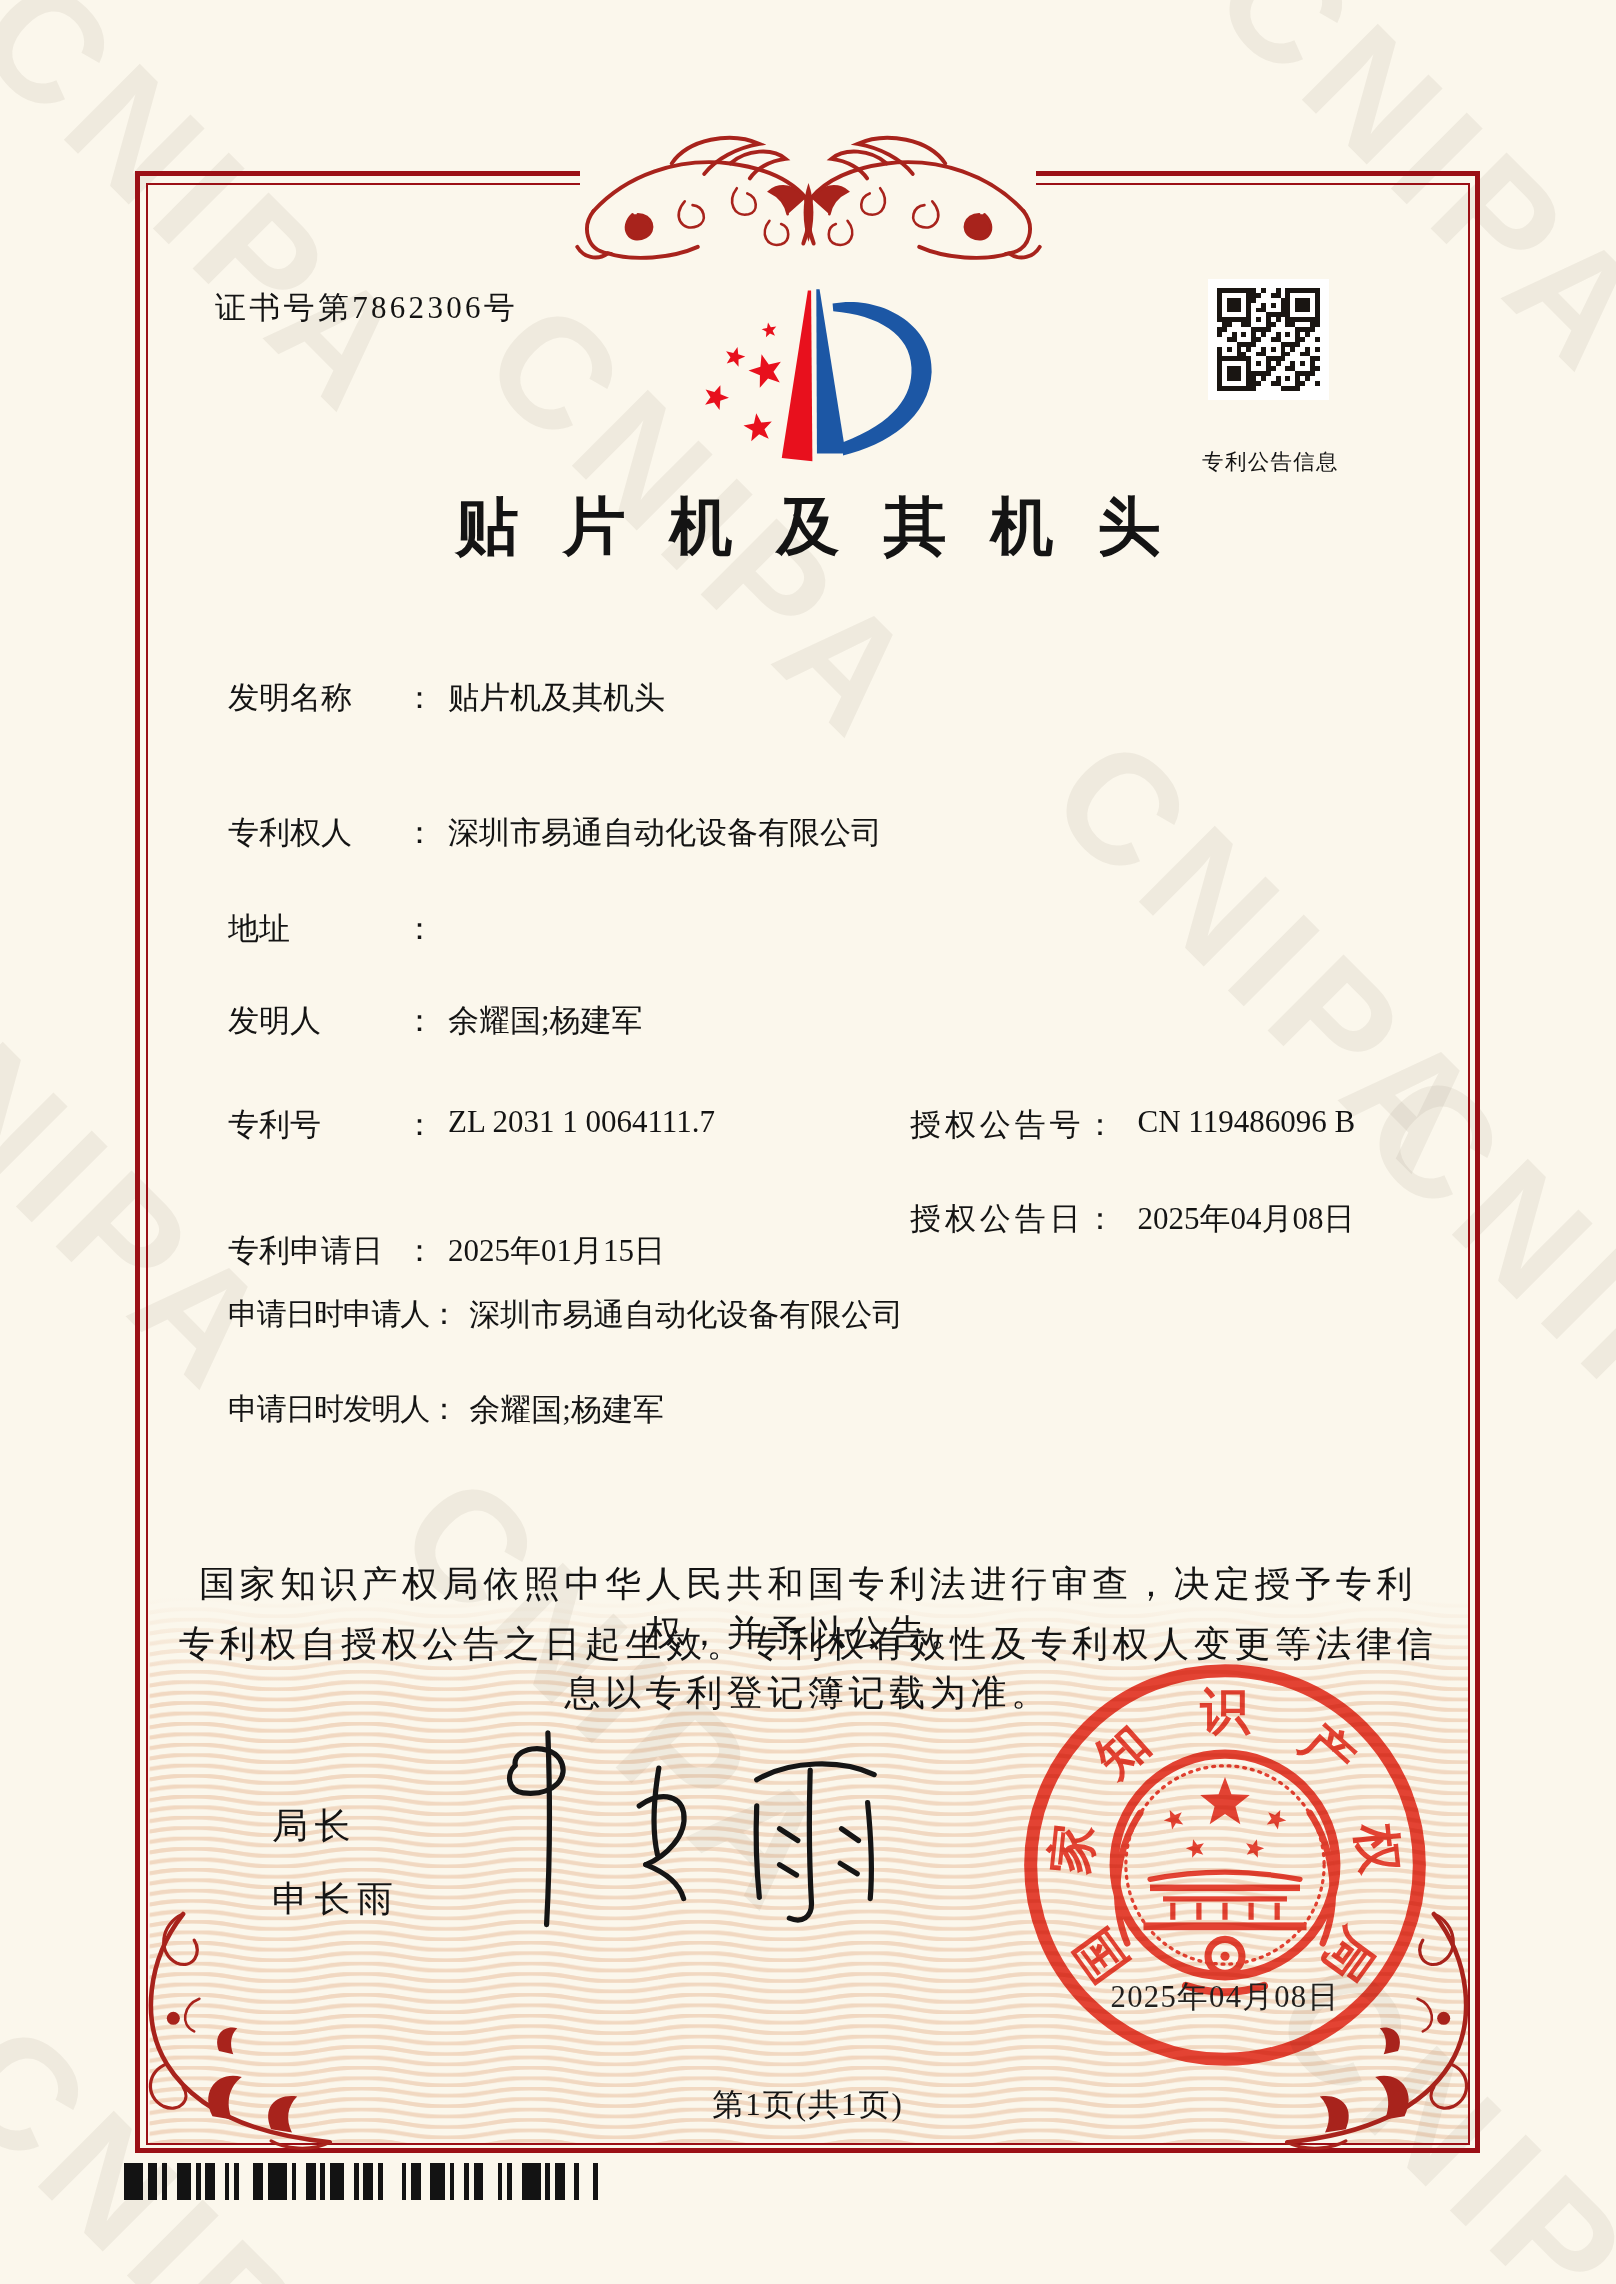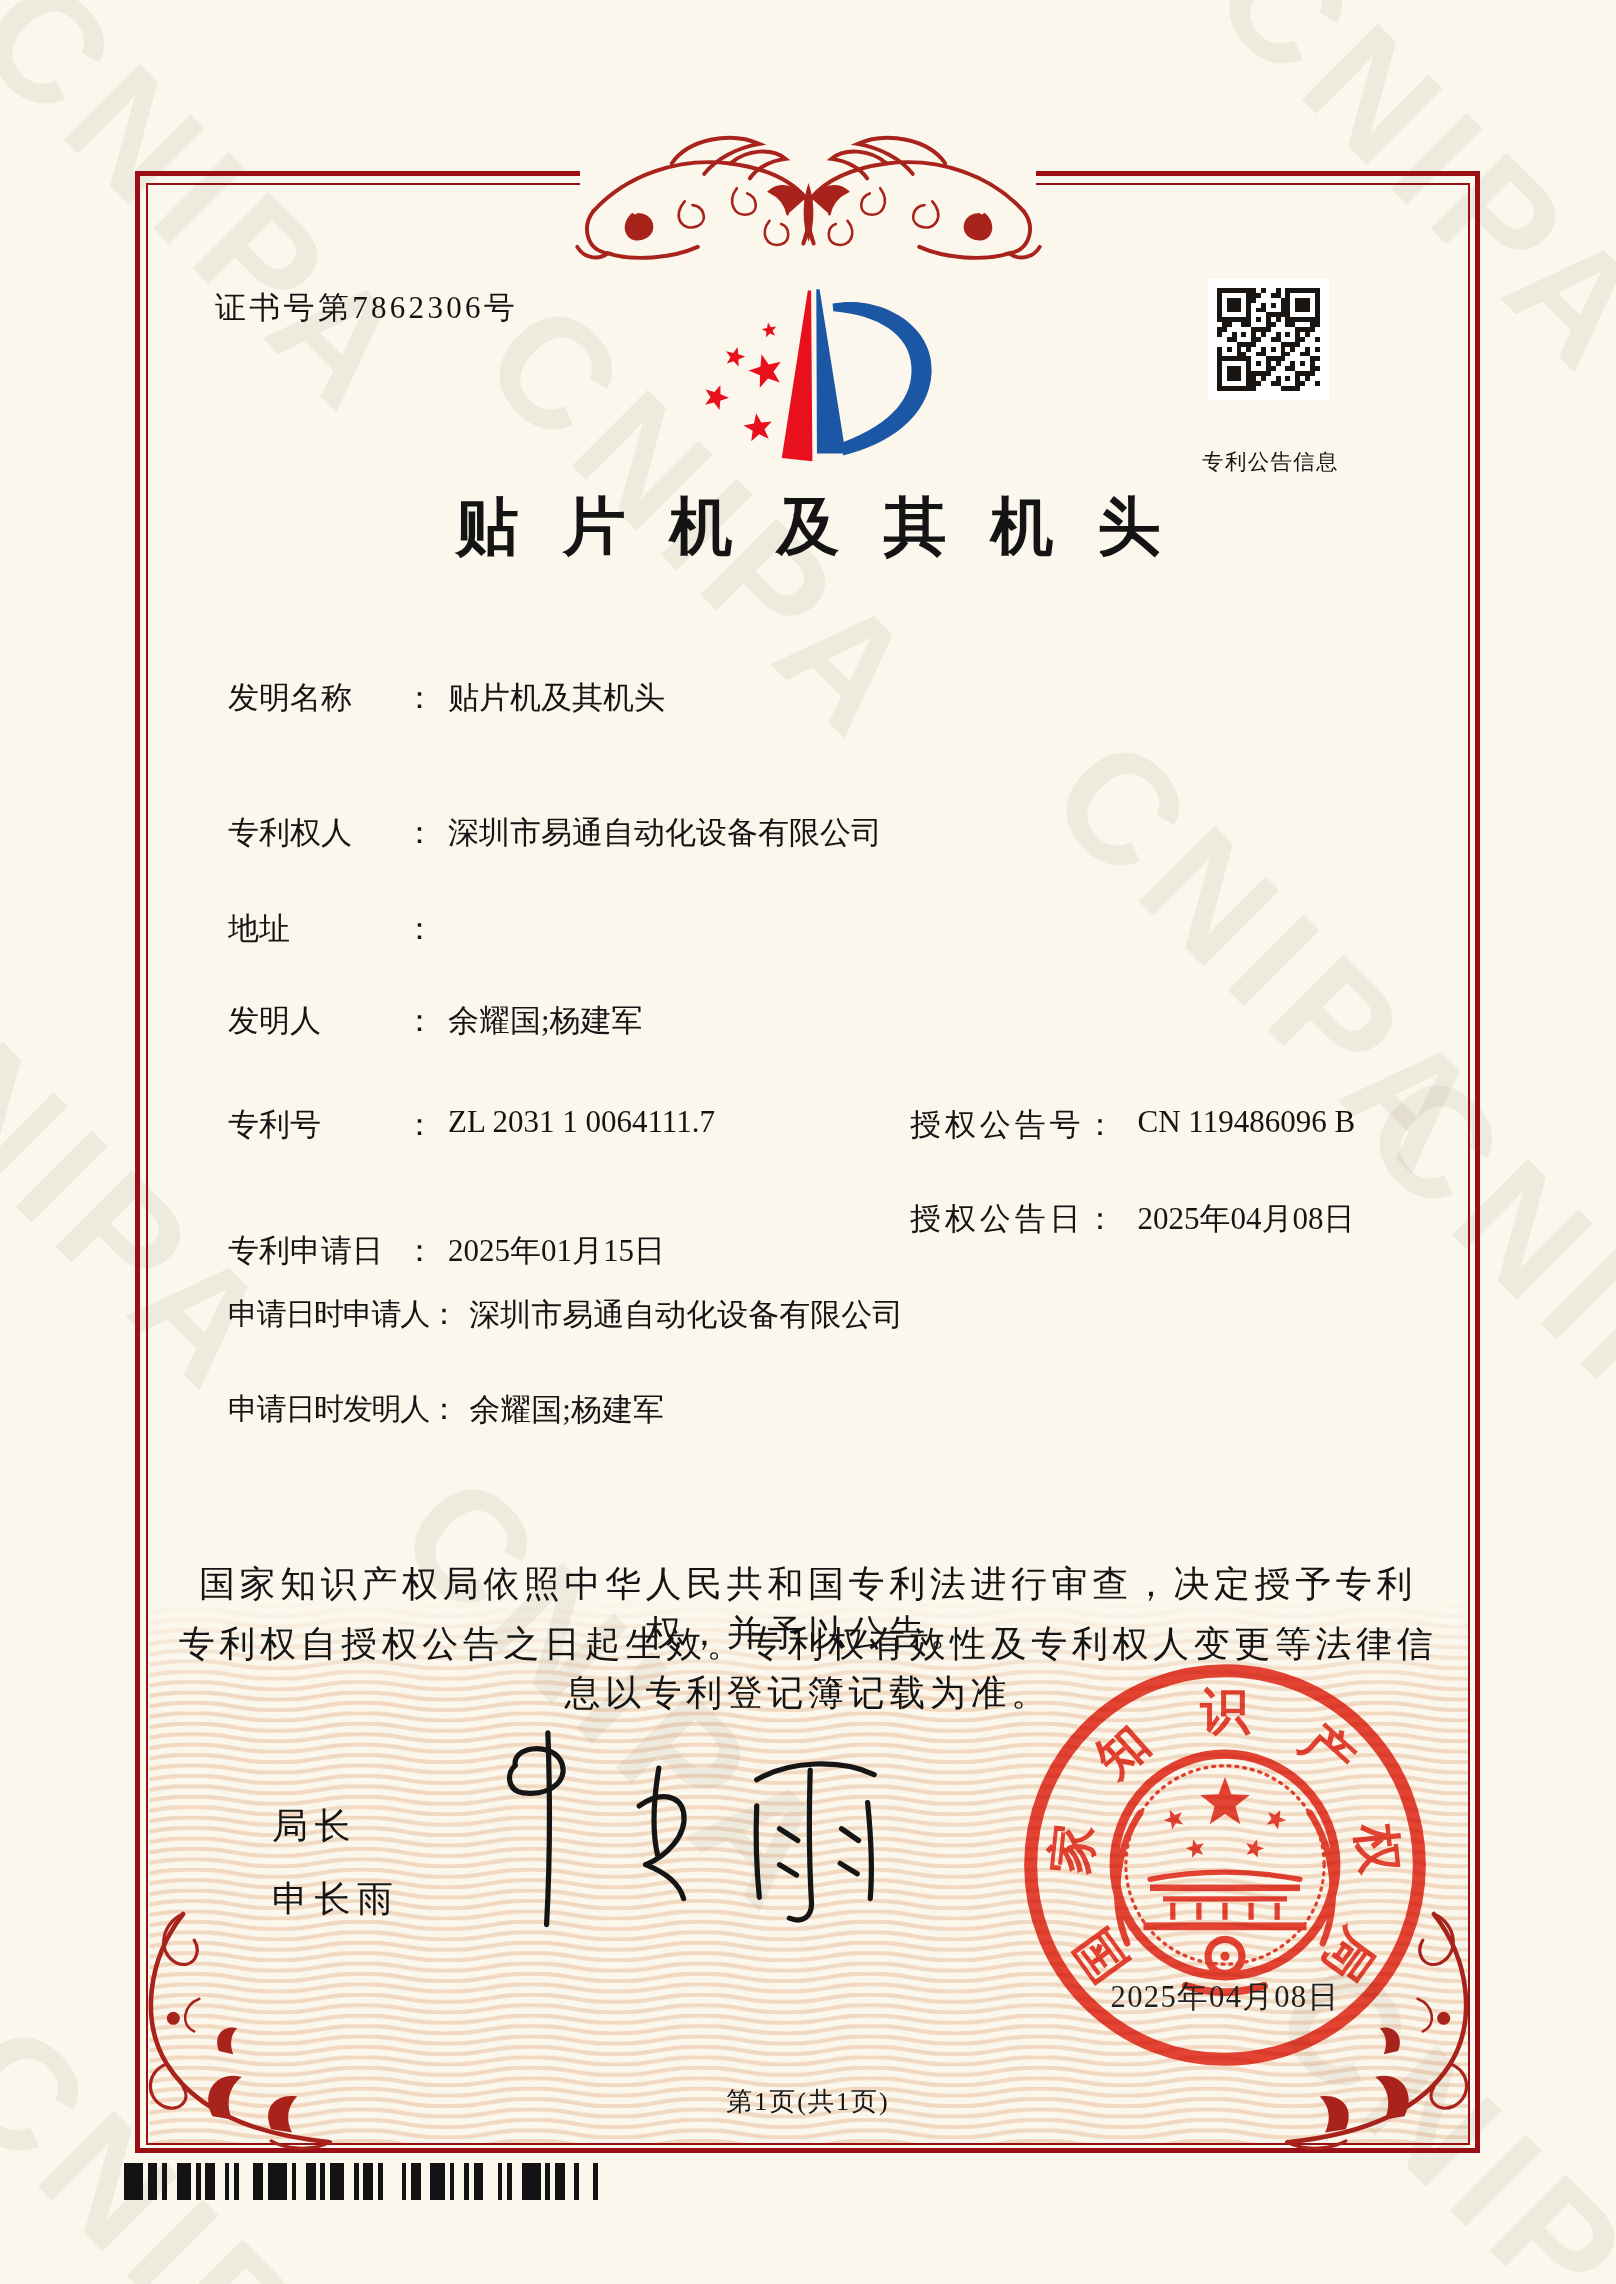--- a/index.html
+++ b/index.html
@@ -46,21 +46,21 @@
   
   .stmt{position:absolute;left:172px;width:1272px;text-align:center;z-index:4;
       font-size:36px;letter-spacing:4.6px;}
   
   .director{position:absolute;left:228px;z-index:4;
       font-family:"Liberation Sans","DejaVu Sans",sans-serif;font-size:36px;font-weight:500;letter-spacing:6.5px;margin-left:44px;}
   .sig{position:absolute;left:450px;top:1708px;z-index:4;}
   
   .seal{position:absolute;left:1015px;top:1655px;z-index:5;mix-blend-mode:multiply;opacity:.95;}
   
-  .page-num{position:absolute;left:0;top:2084px;width:100%;text-align:center;z-index:4;font-size:26px;letter-spacing:2px;}
+  .page-num{position:absolute;left:0;top:2084px;width:100%;text-align:center;z-index:4;font-size:31px;letter-spacing:2px;}
   .barcode{position:absolute;left:124px;top:2163px;width:484px;height:37px;z-index:4;font-size:0;white-space:nowrap;}
   .barcode i{display:inline-block;height:37px;}
   .barcode i.b{background:#131313;}
 </style>
 </head>
 <body>
 
 <div class="page">
 
   <svg class="waves" width="1320" height="546" viewBox="0 0 2024 838">

